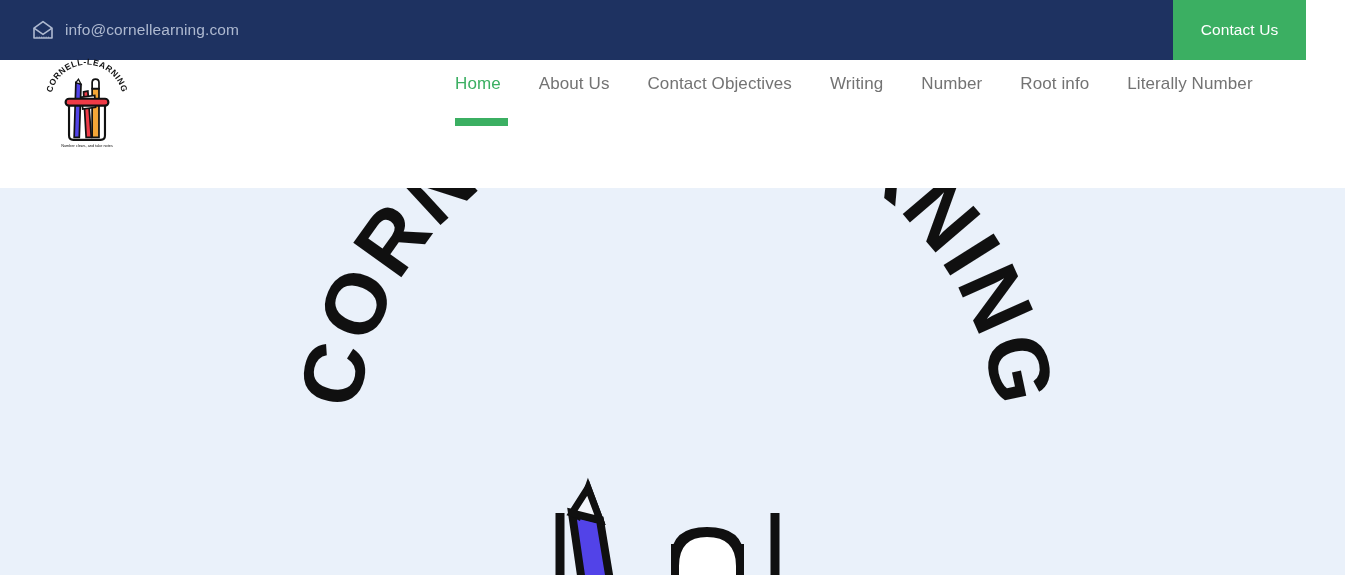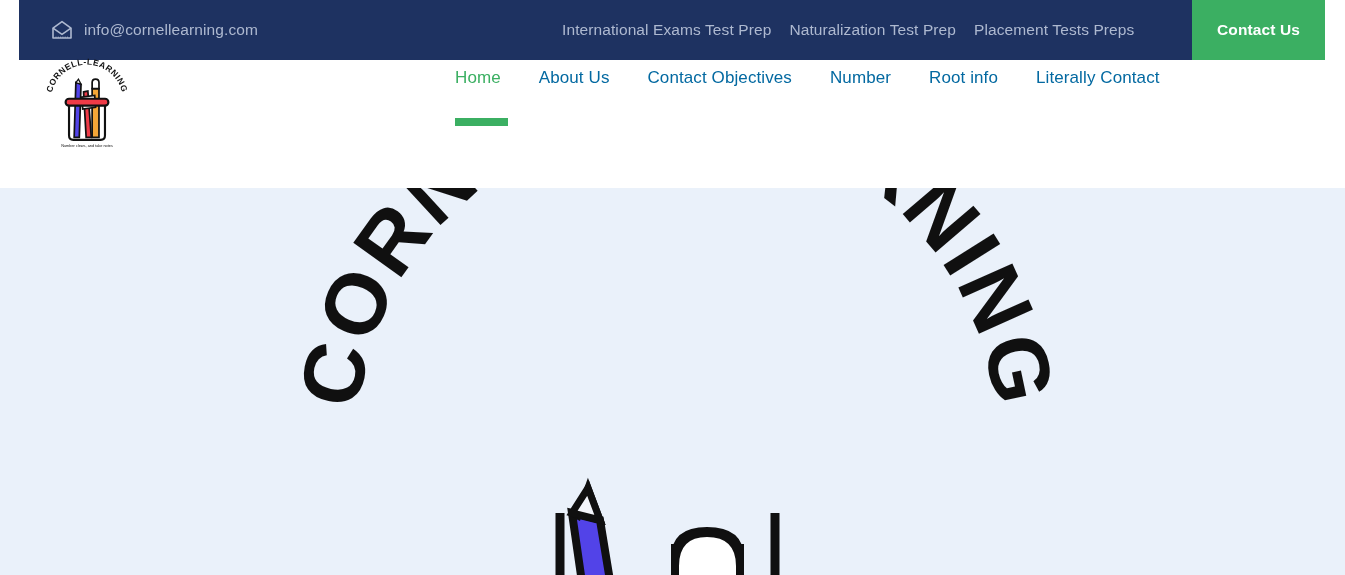--- a/index.html
+++ b/index.html
@@ -10,21 +10,20 @@
   }
 
   
   .topbar{
     position:relative;
     height:60px;
     background:#1E3261;
     display:flex;
     align-items:center;
     width:1176px;
-    margin-left:19px;
   }
   .topbar-email{
     display:flex;
     align-items:center;
     gap:11px;
     margin-left:32px;
   }
   .mail-icon{
     width:22px; height:20px;
     display:block;
@@ -51,21 +50,21 @@
     text-decoration:none;
     letter-spacing:.1px;
   }
   .contact-btn{
     position:absolute;
     left:1173px; top:0;
     width:133px; height:60px;
     background:#3BAF62;
     color:#ffffff;
     font-size:15.5px;
-    font-weight:bold;
+    font-weight:normal;
     display:flex;
     align-items:center;
     justify-content:center;
     letter-spacing:.1px;
     border:none;
     cursor:pointer;
     font-family:"Liberation Sans", sans-serif;
   }
 
   
@@ -88,28 +87,28 @@
     height:128px;
     display:flex;
     align-items:flex-start;
     gap:0;
   }
   .nav-item{
     position:relative;
     height:100px;
     display:flex;
     align-items:flex-start;
-    padding-top:8px;
+    padding-top:14px;
     margin-right:38px;
     text-decoration:none;
     white-space:nowrap;
   }
   .nav-item:last-child{ margin-right:0; }
   .nav-label{
-    color:#0369a1;
+    color:#737373;
     font-size:17px;
     letter-spacing:.1px;
   }
   .nav-item.active .nav-label{ color:#3BAF62; }
   .nav-underline{
     position:absolute;
     left:0; top:58px;
     width:53px; height:8px;
     background:#3BAF62;
   }
@@ -136,25 +135,20 @@
 
   <div class="topbar-email">
     <svg class="mail-icon" viewBox="0 0 22 20">
       <path d="M2 8.2 L11 1.6 L20 8.2 L20 18 L2 18 Z" fill="none" stroke="#AEB9D0" stroke-width="1.6" stroke-linejoin="round"></path>
       <path d="M2 8.2 L11 14.4 L20 8.2" fill="none" stroke="#AEB9D0" stroke-width="1.6" stroke-linejoin="round"></path>
       <path d="M4.4 17.2 L17.6 17.2" stroke="#AEB9D0" stroke-width="1" stroke-dasharray="1.2 1.1"></path>
     </svg>
     <span class="topbar-email-text">info@cornellearning.com</span>
   </div>
 
-  <div class="topbar-links">
-    <a class="topbar-link">International Exams Test Prep</a>
-    <a class="topbar-link">Naturalization Test Prep</a>
-    <a class="topbar-link">Placement Tests Preps</a>
-  </div>
 
   <button class="contact-btn">Contact Us</button>
 </div>
 
 <div class="header">
 
   <svg class="logo" viewBox="0 0 200 215">
 
     <defs>
       <path id="logoArc" d="M 18 86 A 84 84 0 0 1 182 86" fill="none"></path>
@@ -185,27 +179,30 @@
       <span class="nav-label">Home</span>
       <span class="nav-underline"></span>
     </a>
     <a class="nav-item">
       <span class="nav-label">About Us</span>
     </a>
     <a class="nav-item">
       <span class="nav-label">Contact Objectives</span>
     </a>
     <a class="nav-item">
+      <span class="nav-label">Writing</span>
+    </a>
+    <a class="nav-item">
       <span class="nav-label">Number</span>
     </a>
     <a class="nav-item">
       <span class="nav-label">Root info</span>
     </a>
     <a class="nav-item">
-      <span class="nav-label">Literally Contact</span>
+      <span class="nav-label">Literally Number</span>
     </a>
   </nav>
 </div>
 
 <div class="hero">
   <svg class="hero-art" viewBox="0 0 1345 387">
 
     <defs>
       <path id="heroArc" d="M 362 198 A 320 320 0 0 1 992 198" fill="none"></path>
     </defs>

